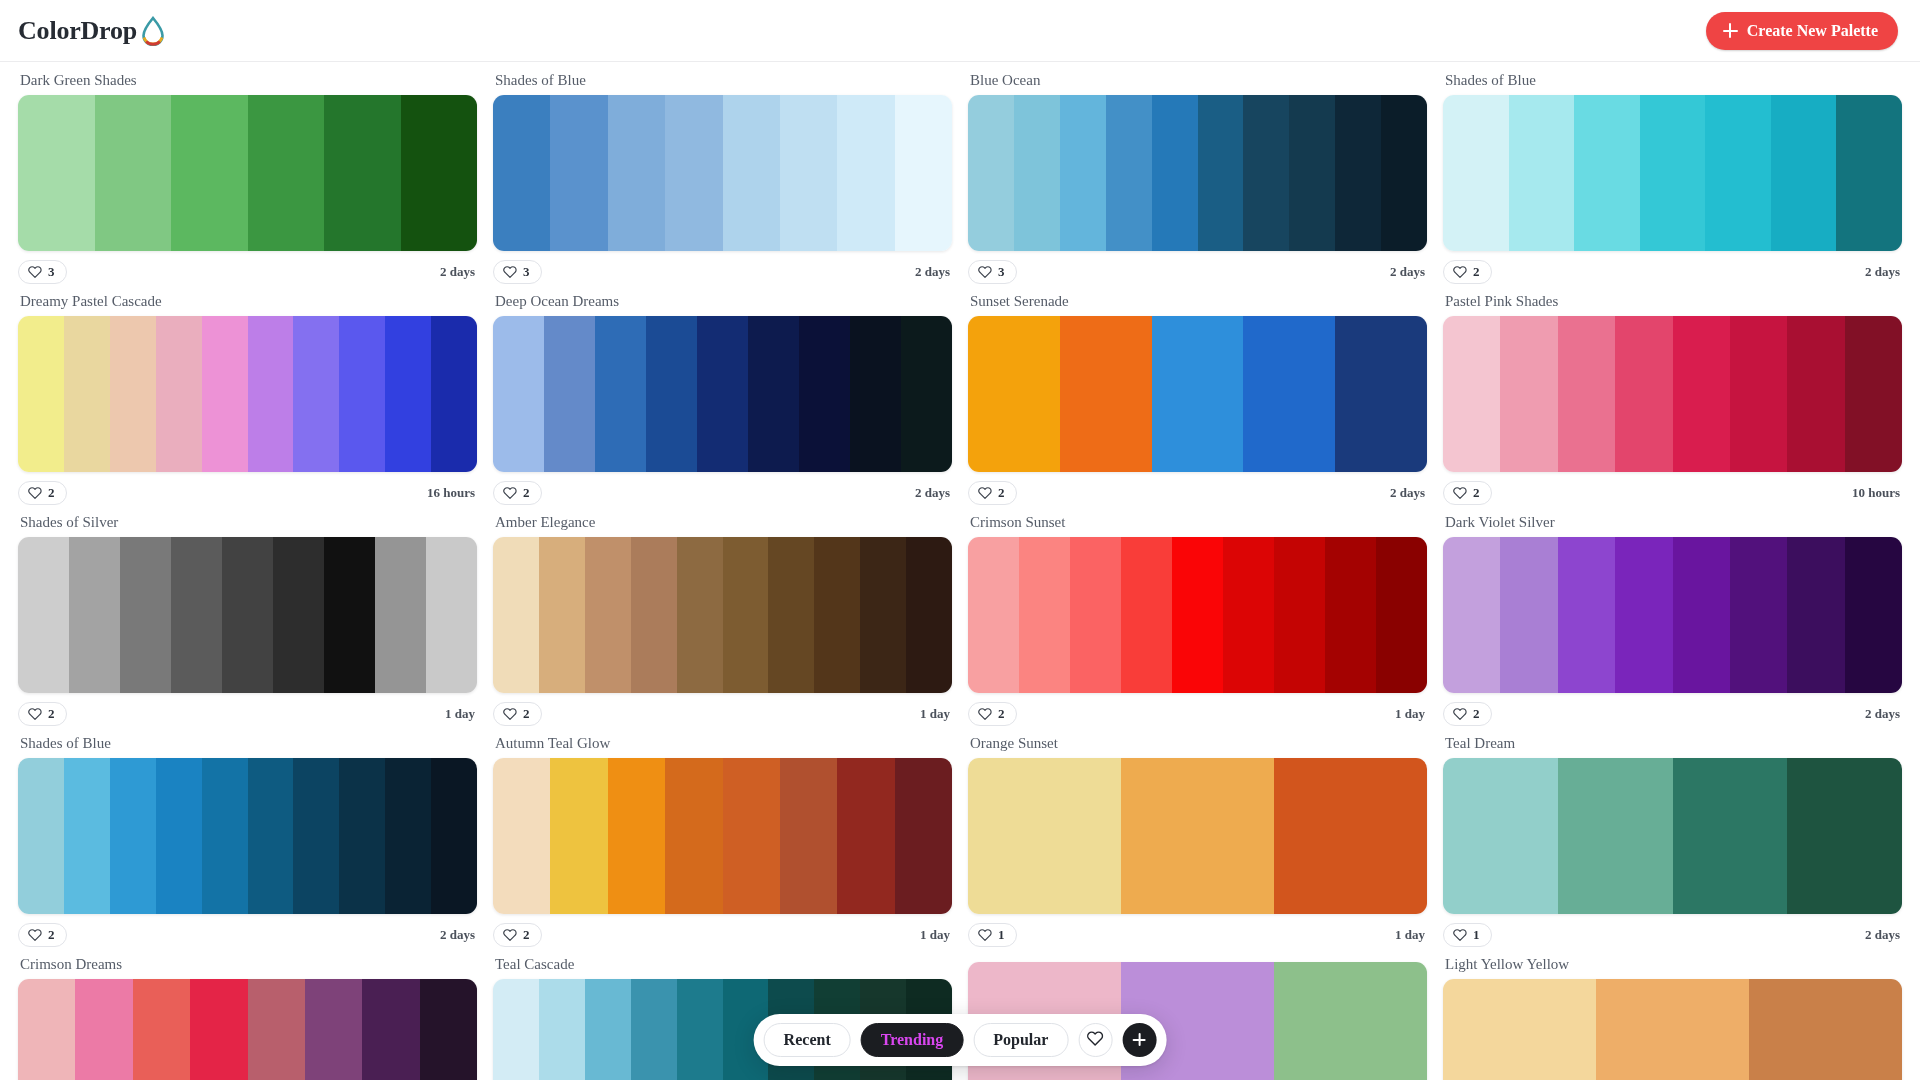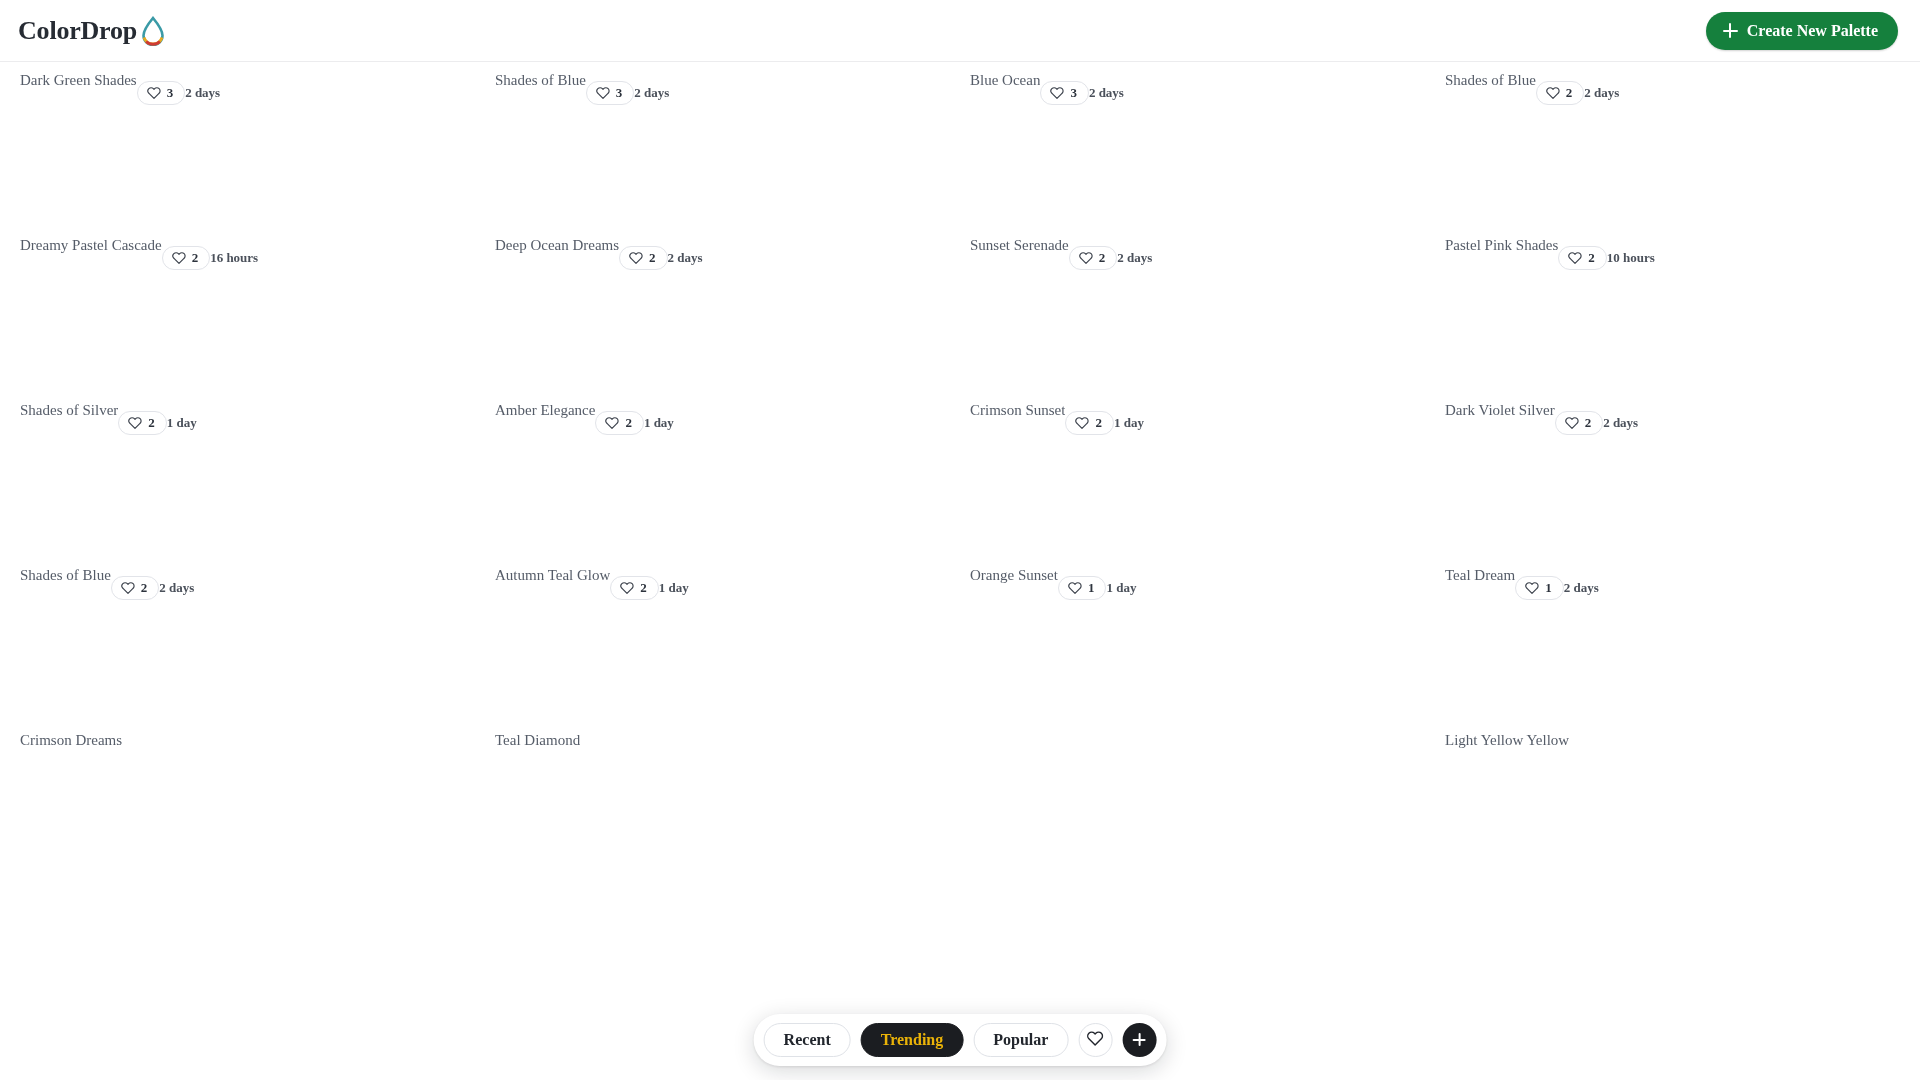--- a/index.html
+++ b/index.html
@@ -33,21 +33,21 @@
     font-weight: 700;
     color: #262b33;
     letter-spacing: -0.2px;
   }
   .brand-drop { display: block; width: 26px; height: 30px; }
 
   .create-btn {
     display: inline-flex;
     align-items: center;
     gap: 9px;
-    background: #15803d;
+    background: #ef4444;
     color: #ffffff;
     border: none;
     border-radius: 999px;
     padding: 10px 20px 10px 17px;
     font-family: "Liberation Serif", "DejaVu Serif", serif;
     font-size: 16px;
     font-weight: 700;
     cursor: pointer;
     box-shadow: 0 1px 2px rgba(0,0,0,.18);
   }
@@ -64,21 +64,21 @@
   .plus-glyph::after  { top: 0; left: 6.5px; height: 15px; width: 2px; }
 
   
   .grid {
     display: grid;
     grid-template-columns: repeat(4, 1fr);
     column-gap: 16px;
     row-gap: 9px;
     padding: 10px 18px 0 18px;
   }
-  .card { display: flex; }
+  .card { display: flex; flex-direction: column; }
   .card-title {
     font-family: "Liberation Serif", "DejaVu Serif", serif;
     font-size: 15px;
     color: #555c68;
     margin: 0 0 6px 2px;
     white-space: nowrap;
     overflow: hidden;
     text-overflow: ellipsis;
   }
   .swatches {
@@ -144,21 +144,21 @@
     color: #22262d;
     background: #ffffff;
     border: 1px solid #dfe2e7;
     border-radius: 999px;
     padding: 7px 19px;
     cursor: pointer;
     line-height: 1.15;
   }
   .nav-chip.active {
     background: #1b1d21;
-    color: #eab308;
+    color: #d946ef;
     border-color: #1b1d21;
   }
   .nav-icon-btn {
     width: 34px; height: 34px;
     border-radius: 999px;
     border: 1px solid #dfe2e7;
     background: #ffffff;
     display: flex; align-items: center; justify-content: center;
     cursor: pointer;
   }
@@ -583,21 +583,21 @@
         <div class="swatch" style="background:#ec7aa6"></div>
         <div class="swatch" style="background:#e95f58"></div>
         <div class="swatch" style="background:#e42447"></div>
         <div class="swatch" style="background:#b85f6c"></div>
         <div class="swatch" style="background:#7e4279"></div>
         <div class="swatch" style="background:#4a1f53"></div>
         <div class="swatch" style="background:#25132a"></div>
       </div>
     </div>
     <div class="card">
-      <div class="card-title">Teal Diamond</div>
+      <div class="card-title">Teal Cascade</div>
       <div class="swatches">
         <div class="swatch" style="background:#d3ecf5"></div>
         <div class="swatch" style="background:#acdcea"></div>
         <div class="swatch" style="background:#68b9d3"></div>
         <div class="swatch" style="background:#3a93ae"></div>
         <div class="swatch" style="background:#1d7b8d"></div>
         <div class="swatch" style="background:#0e6874"></div>
         <div class="swatch" style="background:#0d4b4d"></div>
         <div class="swatch" style="background:#113e34"></div>
         <div class="swatch" style="background:#16372c"></div>

